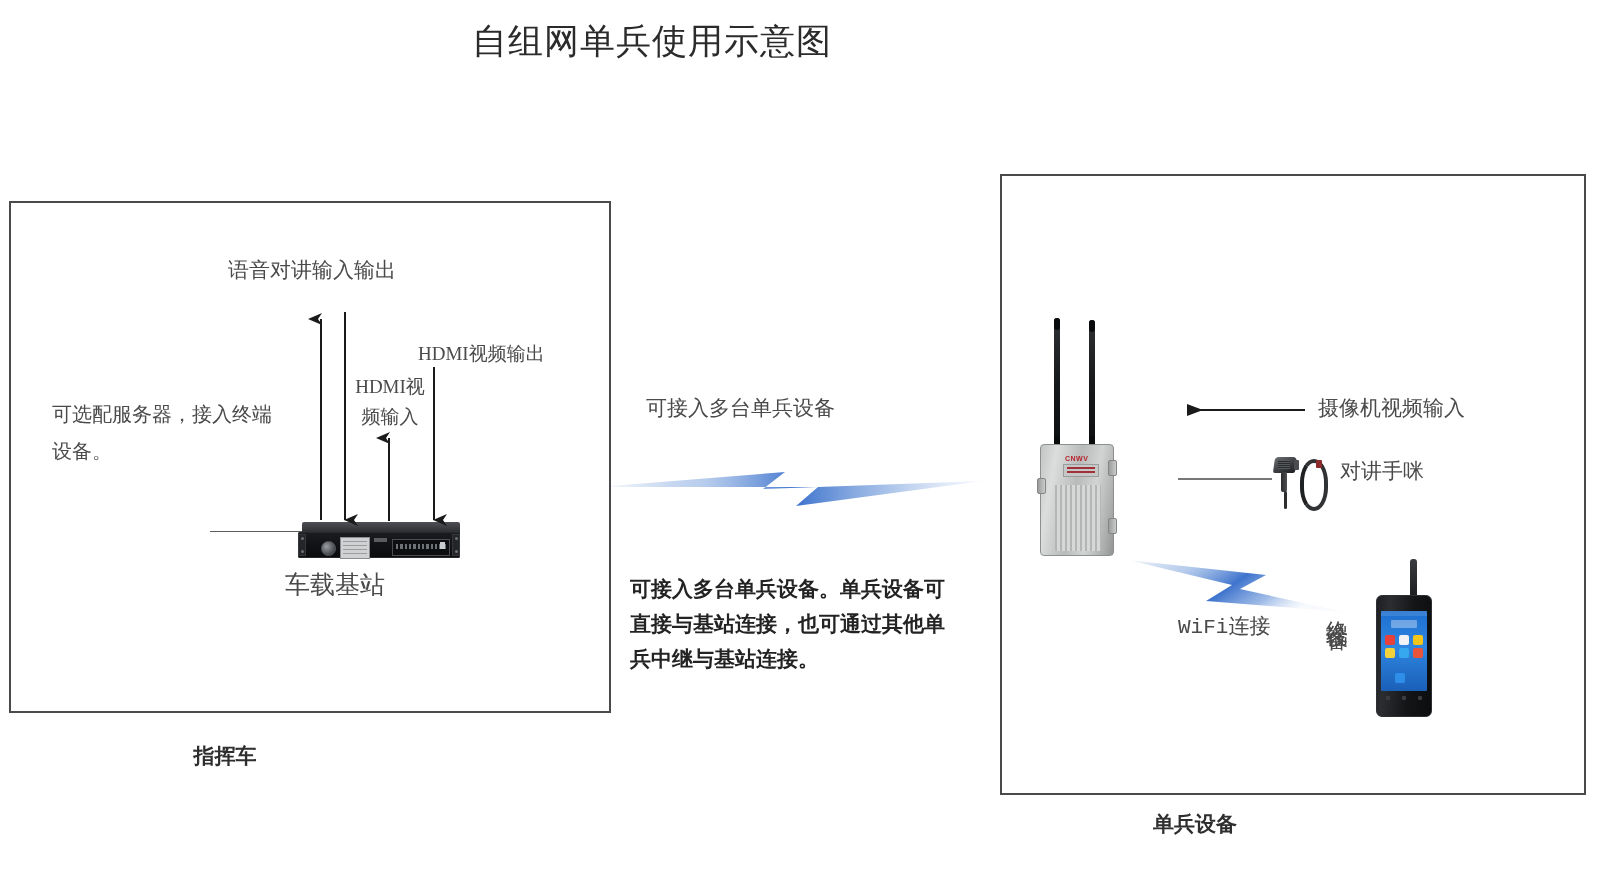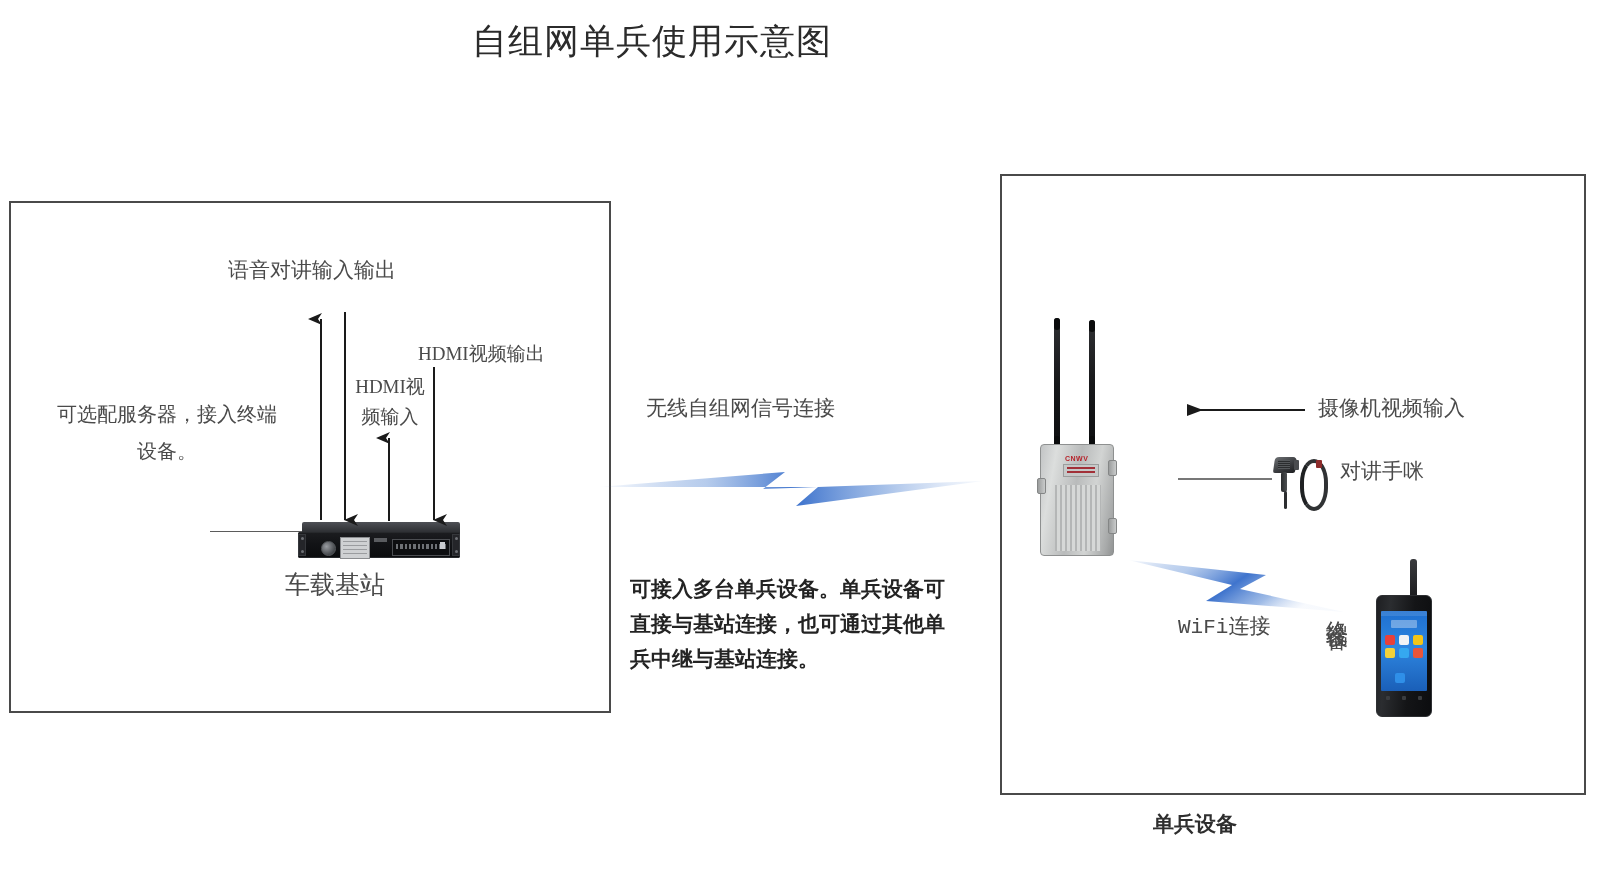--- a/index.html
+++ b/index.html
@@ -60,21 +60,21 @@
     color: #4a4a4a;
     white-space: nowrap;
     font-family: "Liberation Serif", "DejaVu Serif", serif;
   }
 
   #lbl-voice      { left: 228px; top: 256px; font-size: 21px; }
   #lbl-hdmi-in    { left: 418px; top: 339px; font-size: 19px; }
   #lbl-hdmi-out   { left: 347px; top: 372px; width: 86px; text-align: center;
                     font-size: 19px; line-height: 30px; white-space: normal; }
   #lbl-server-note{ left: 52px;  top: 396px; width: 230px;
-                    font-size: 20px; line-height: 37px; white-space: normal; text-align: center; }
+                    font-size: 20px; line-height: 37px; white-space: normal; }
   #lbl-wireless   { left: 646px; top: 394px; font-size: 21px; }
   #lbl-mesh-note  { left: 630px; top: 572px; width: 330px;
                     font-size: 21px; line-height: 35px; white-space: normal;
                     color: #232323; font-weight: bold; }
   #lbl-camera-in  { left: 1318px; top: 394px; font-size: 21px; }
   #lbl-ptt-mic    { left: 1340px; top: 457px; font-size: 21px; text-align: right; }
   #lbl-wifi       { left: 1178px; top: 613px; font-size: 21px;
                     font-family: "Liberation Mono", "DejaVu Sans Mono", monospace; }
   #lbl-terminal   { left: 1328px; top: 603px; width: 28px;
                     font-size: 22px; line-height: 37px;
@@ -278,22 +278,23 @@
           <span></span>
           <span></span>
           <span></span>
       </div>
     </div>
     <div class="abs" id="bs-led"></div>
   </div>
 
   <div class="abs lbl" id="lbl-basestation">车载基站</div>
 
-
-  <div class="abs lbl" id="lbl-wireless">无线自组网信号连接</div>
+  <div class="abs panel-caption" id="caption-command">指挥车</div>
+
+  <div class="abs lbl" id="lbl-wireless">可接入多台单兵设备</div>
 
   <div class="abs lbl" id="lbl-mesh-note">可接入多台单兵设备。单兵设备可直接与基站连接，也可通过其他单兵中继与基站连接。</div>
 
   <div class="abs panel" id="panel-soldier"></div>
 
   <div class="abs" id="radio">
     <div class="ant" id="ant-l">
       <div class="ant-tip" style="top:0;"></div>
       <div class="ant-tip" style="bottom:0;"></div>
     </div>

